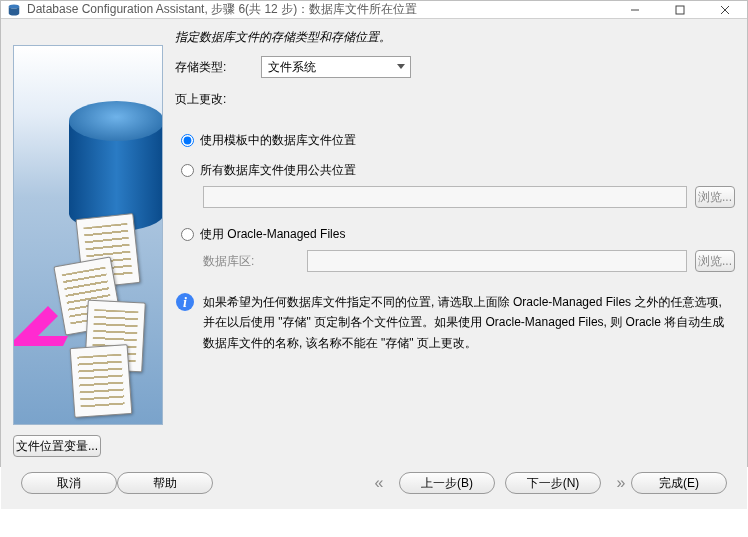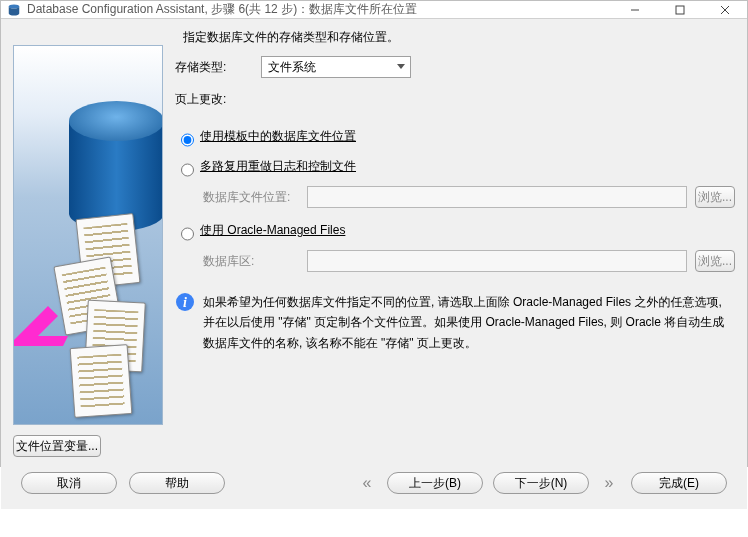--- a/index.html
+++ b/index.html
@@ -17,41 +17,41 @@
   .cyl .body { position:absolute; left:0; top:20px; width:95px; height:110px; background: linear-gradient(90deg,#0a4a8a,#2a7bc4,#0a4a8a); border-radius: 0 0 48px 48px / 0 0 18px 18px; }
   .cyl .top { position:absolute; left:0; top:0; width:95px; height:40px; background: radial-gradient(ellipse at 50% 40%,#6fb3ea,#1b5f9d); border-radius: 50%; }
   .page { position:absolute; width:58px; height:70px; background:#fafafa; border:1px solid #888; border-radius:2px; box-shadow: 1px 1px 3px rgba(0,0,0,.3); }
   .page::before { content:""; position:absolute; left:6px; right:6px; top:8px; bottom:8px; background: repeating-linear-gradient(180deg,#b9a97a 0 2px,transparent 2px 7px); opacity:.9; }
   .p1 { left:65px; top:170px; transform:rotate(-6deg); }
   .p2 { left:45px; top:215px; transform:rotate(-10deg); }
   .p3 { left:72px; top:255px; transform:rotate(3deg); }
   .p4 { left:58px; top:300px; transform:rotate(-4deg); }
   .arrow { position:absolute; left:-6px; top:260px; width:60px; height:40px; }
   .right-pane { flex: 1; display: flex; flex-direction: column; }
-  .instr { margin: 0 0 8px 8px; }
+  .instr { margin: 0 0 8px 0; font-style: italic; }
   .form-row { display:flex; align-items:center; height:26px; margin-bottom:6px; }
   .form-row .lbl { width:86px; }
   .select-wrap { position:relative; width:150px; height:22px; }
   .select-wrap .sel { width:100%; height:22px; border:1px solid #a0a0a0; background:#fff; padding:2px 20px 2px 6px; text-align:left; }
   .select-wrap .tri { position:absolute; right:6px; top:8px; width:0; height:0; border-left:4px solid transparent; border-right:4px solid transparent; border-top:5px solid #555; }
   .radio-group { margin-top:4px; }
-  .radio-row { display:flex; height:24px; margin:6px 0 2px 6px;text-decoration:underline; }
+  .radio-row { display:flex; align-items:center; height:24px; margin:6px 0 2px 6px; }
   .radio-row input[type=radio] { margin-right:6px; }
   .sub-row { display:flex; align-items:center; gap:8px; margin:4px 0 14px 28px; }
   .sub-row .slbl { width:96px; color:#888; }
   .sub-row input[type=text] { flex:1; height:22px; border:1px solid #b8b8b8; background:#f7f7f7; padding:2px 4px; }
   .btn { height:22px; border:1px solid #9a9a9a; background: linear-gradient(180deg,#fdfdfd,#e7e7e7); border-radius:4px; padding:0 2px; font-size:12px; cursor:pointer; }
   .btn[disabled], .btn.disabled, input[disabled] { color:#888; }
   .pill { border-radius: 11px; height:22px; padding: 0 16px; }
   .multi-btn-row { margin:2px 0 12px 28px; }
   .info-row { display:flex; gap:8px; margin-top:6px; }
   .info-icon { width:20px; height:20px; flex-shrink:0; }
   .info-text { line-height:1.7; }
   .var-btn-row { display:flex; justify-content:flex-start; margin:10px 4px 4px 0; }
-  .footer { height:40px; border-top: 0; display:flex; align-items:center; gap:12px; padding: 6px 8px 2px 8px; justify-content: space-between; }
+  .footer { height:40px; border-top: 0; display:flex; align-items:center; padding: 6px 8px 2px 8px; justify-content: space-between; }
   .footer .spacer { flex:1; }
   .nav-cluster { display:flex; align-items:center; gap:10px; }
   .nav-arrow { width:20px; height:20px; display:flex; align-items:center; justify-content:center; color:#888; font-size:16px; }
   .wide { min-width:96px; }
 </style>
 </head>
 <body>
 
 <div class="window">
   <div class="titlebar">
@@ -114,24 +114,23 @@
         </div>
 
         <div class="radio-group">
           <label class="radio-row">
             <input type="radio" name="loc" checked="" style="">
             <span>使用模板中的数据库文件位置</span>
           </label>
 
           <label class="radio-row">
             <input type="radio" name="loc" style="">
-            <span>多路复用重做日志和控制文件</span>
+            <span>所有数据库文件使用公共位置</span>
           </label>
           <div class="sub-row">
-            <span class="slbl">数据库文件位置:</span>
             <input type="text" disabled="" value="" style="">
             <button class="btn disabled" disabled="">浏览...</button>
           </div>
 
           <label class="radio-row">
             <input type="radio" name="loc" style="">
             <span>使用 Oracle-Managed Files</span>
           </label>
           <div class="sub-row">
             <span class="slbl">数据库区:</span>

